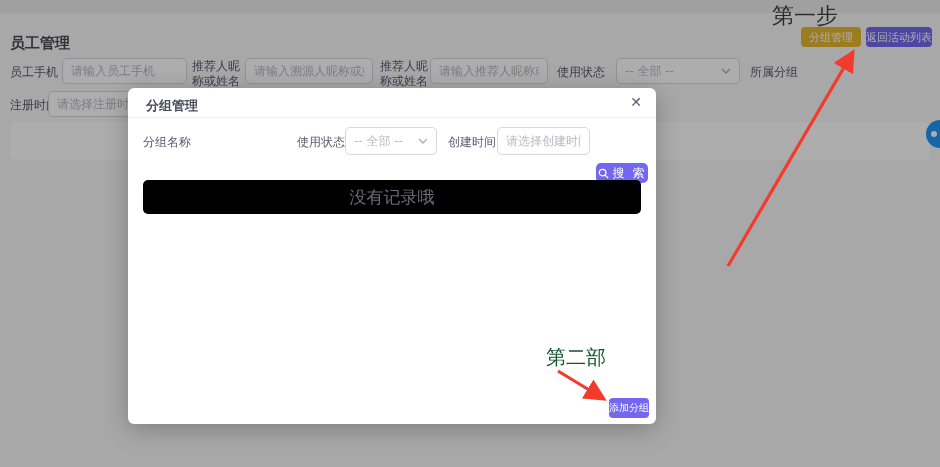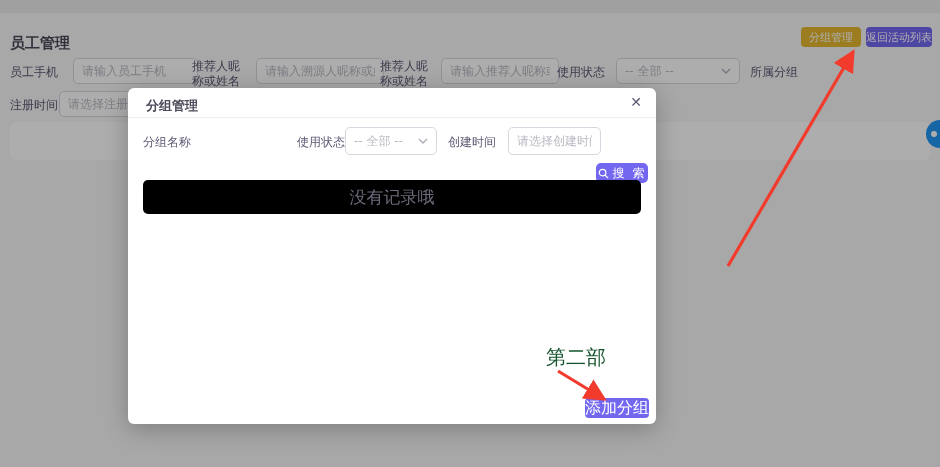--- a/index.html
+++ b/index.html
@@ -15,21 +15,21 @@
   .page-title { position:absolute; left:10px; top:34px; font-size:15px; font-weight:bold; color:#4b4b5a; }
 
   .toolbar { position:absolute; right:8px; top:27px; display:flex; gap:5px; }
   .btn { border:none; cursor:pointer; color:#fff; border-radius:4px; font-size:11px;
          font-family:inherit; display:inline-flex; align-items:center; justify-content:center; }
   .btn.warning { background:#e5b72e; height:20px; padding:0 8px; }
   .btn.primary { background:#7367f0; height:20px; padding:0 0; }
 
   .lbl { font-size:12px; color:#5e5873; line-height:1.25; }
   .txt { border:1px solid #d8d6de; border-radius:5px; background:#fff; height:26px;
-         font-size:12px; color:#6e6b7b; padding:0 8px; font-family:inherit; outline:none;margin-left:11px; }
+         font-size:12px; color:#6e6b7b; padding:0 8px; font-family:inherit; outline:none; }
   .txt::placeholder { color:#b9b9c3; }
   .sel { border:1px solid #d8d6de; border-radius:5px; background:#fff; height:26px;
          display:flex; align-items:center; justify-content:space-between;
          padding:0 8px; font-size:12px; color:#b9b9c3; cursor:pointer; }
   .abs { position:absolute; }
 
   .table-card { position:absolute; left:10px; top:122px; width:920px; height:38px;
                 background:#ffffff; border-radius:6px; }
 
   .fab { position:absolute; left:926px; top:120px; width:28px; height:28px; border-radius:50%;
@@ -47,21 +47,21 @@
   .modal-title { position:absolute; left:18px; top:9px; font-size:13px; font-weight:bold; color:#4b4b5a; }
   .modal-close { position:absolute; right:14px; top:7px; font-size:14px; color:#5e5873; cursor:pointer; line-height:1; }
   .m-lbl { position:absolute; font-size:12px; color:#5e5873; top:46px; }
   .m-inp { position:absolute; top:39px; height:28px; }
   .m-sel { position:absolute; top:39px; height:28px; }
   .search-btn { position:absolute; top:39px; left:468px; width:52px; height:28px; gap:4px;
                 border-radius:5px; font-size:12px; letter-spacing:2px;margin-top:36px; }
   .empty { position:absolute; left:15px; top:92px; width:498px; height:34px; background:#000000;
            border-radius:5px; display:flex; align-items:center; justify-content:center;
            font-size:17px; color:#6e6b7b; }
-  .add-btn { position:absolute; right:7px; bottom:6px; height:20px; padding:0 6px; font-size:16px; border-radius:4px; }
+  .add-btn { position:absolute; right:7px; bottom:6px; height:20px; padding:0 6px; font-size:10px; border-radius:4px; }
 
   
   .anno { z-index:40; position:absolute; pointer-events:none; }
   .step1 { left:772px; top:1px; font-size:22px; color:#2b2b2b; }
   .step2 { left:546px; top:344px; font-size:20px; color:#14532d; }
   .arrows { position:absolute; inset:0; width:940px; height:467px; z-index:40; pointer-events:none; }
   .chev { flex:0 0 auto; }
 </style>
 </head>
 <body>
@@ -131,20 +131,21 @@
           <line x1="7.8" y1="7.8" x2="11" y2="11" stroke="#fff" stroke-width="1.4"></line>
         </svg>
       <span>搜 索</span>
     </button>
 
     <div class="empty">没有记录哦</div>
 
     <button class="btn primary add-btn">添加分组</button>
   </div>
 
+  <div class="anno step1">第一步</div>
   <div class="anno step2">第二部</div>
 
   <svg class="arrows" viewBox="0 0 940 467">
     <defs>
       <marker id="ah" markerWidth="8" markerHeight="7" refX="6" refY="3.5" orient="auto" markerUnits="strokeWidth">
         <path d="M0,0 L7,3.5 L0,7 Z" fill="#f23a2d"></path>
       </marker>
     </defs>
     <line x1="728" y1="266" x2="853" y2="52" stroke="#f23a2d" stroke-width="3.2" marker-end="url(#ah)"></line>
     <line x1="558" y1="371" x2="604" y2="399" stroke="#f23a2d" stroke-width="3.2" marker-end="url(#ah)"></line>

